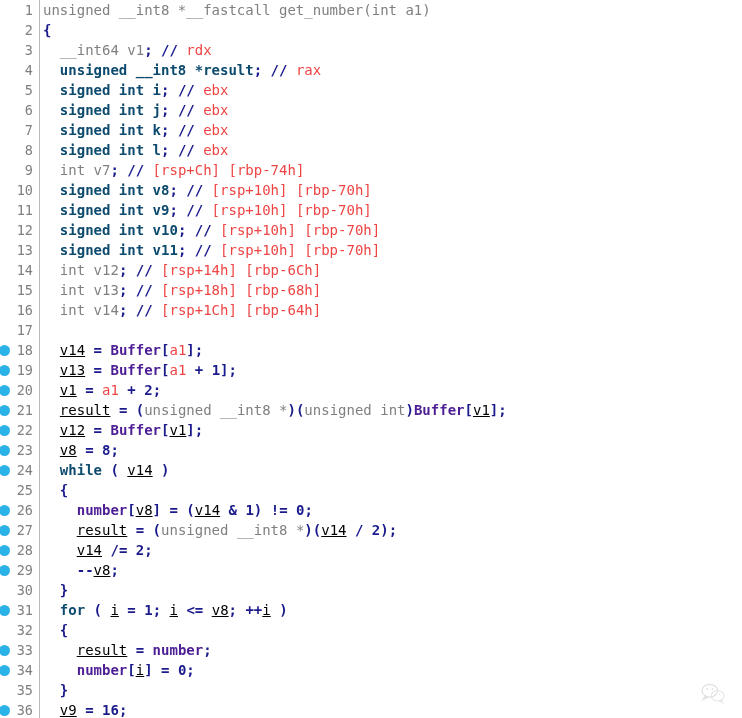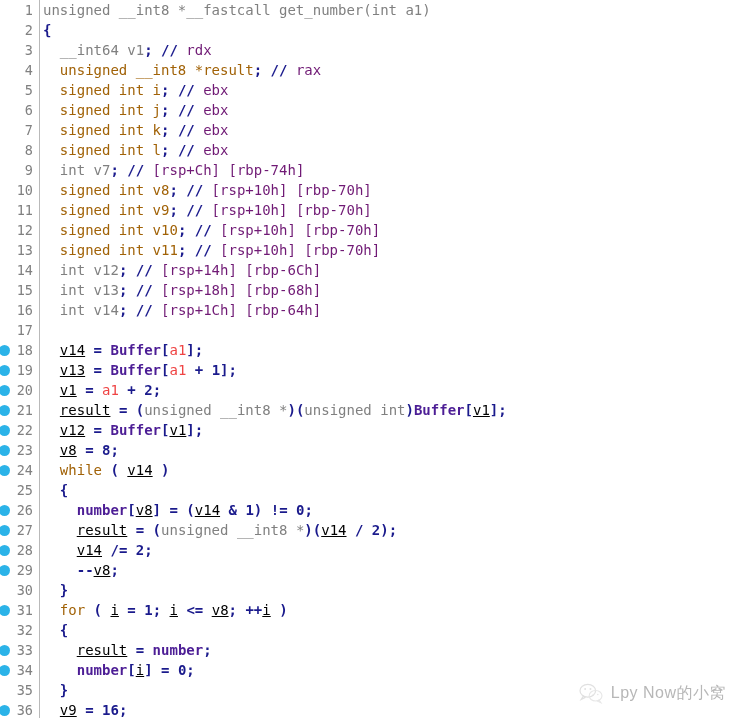--- a/index.html
+++ b/index.html
@@ -77,27 +77,27 @@
   }
 
   .code-text {
     display: inline-block;
     padding-left: 7px;
   }
 
   
   .t-plain   { color: #404040; }             
   .t-dim     { color: #808080; margin-top: 8px; }             
-  .t-kw      { color: #a16207; font-weight: normal; }  
+  .t-kw      { color: #0c4a6e; font-weight: bold; }  
   .t-punc    { color: #1a1a8c; font-weight: bold; }  
   .t-num     { color: #1a1a8c; font-weight: bold; }  
   .t-local   { color: #000000; text-decoration: underline; }             
   .t-arg     { color: #ef4444; }             
   .t-glob    { color: #4c1d95; font-weight: bold; }  
-  .t-com     { color: #701a75; }             
+  .t-com     { color: #ef4444; }             
   .t-comsl   { color: #1a1a8c; font-weight: bold; }  
   .t-func    { color: #808080; }             
 
   
   .watermark {
     position: absolute;
     right: 16px;
     bottom: 14px;
     display: flex;
     align-items: center;
@@ -131,16 +131,15 @@
         <ellipse cx="10.5" cy="9.5" rx="8.5" ry="7" fill="none" stroke="#c2c2c2" stroke-width="1.3"></ellipse>
         <path d="M5.5 15.5 L3.2 19.2 L7.4 17.1 Z" fill="none" stroke="#c2c2c2" stroke-width="1.3"></path>
         <circle cx="7.6" cy="7.6" r="1.05" fill="#c2c2c2"></circle>
         <circle cx="13.4" cy="7.6" r="1.05" fill="#c2c2c2"></circle>
         <ellipse cx="19" cy="15" rx="7" ry="5.8" fill="none" stroke="#cfcfcf" stroke-width="1.2"></ellipse>
         <path d="M22.8 19.6 L24.8 22.6 L21.3 20.9 Z" fill="none" stroke="#cfcfcf" stroke-width="1.2"></path>
         <circle cx="16.6" cy="13.6" r="0.9" fill="#cfcfcf"></circle>
         <circle cx="21.4" cy="13.6" r="0.9" fill="#cfcfcf"></circle>
       </svg>
     </span>
-    <span class="wm-text">Lpy Now的小窝</span>
   </div>
 
 </div>
 
 </body></html>

